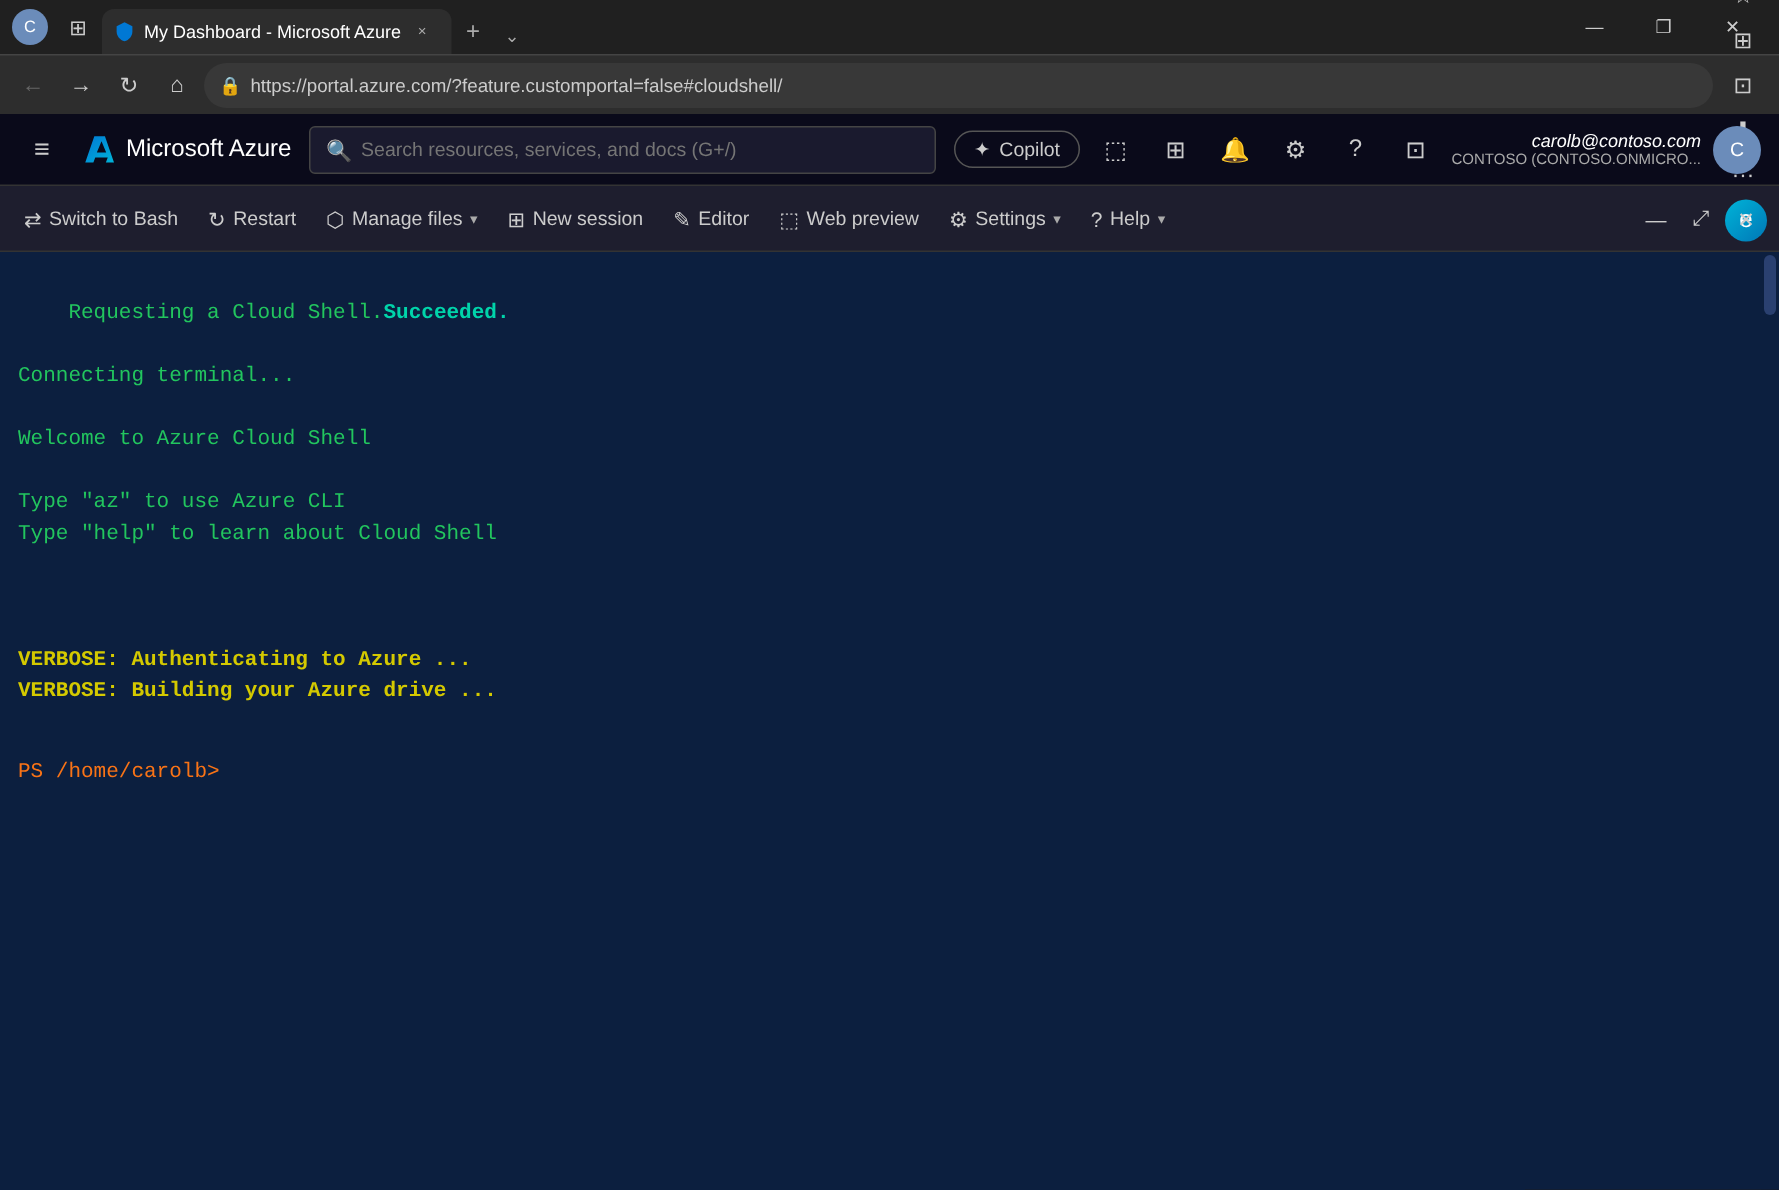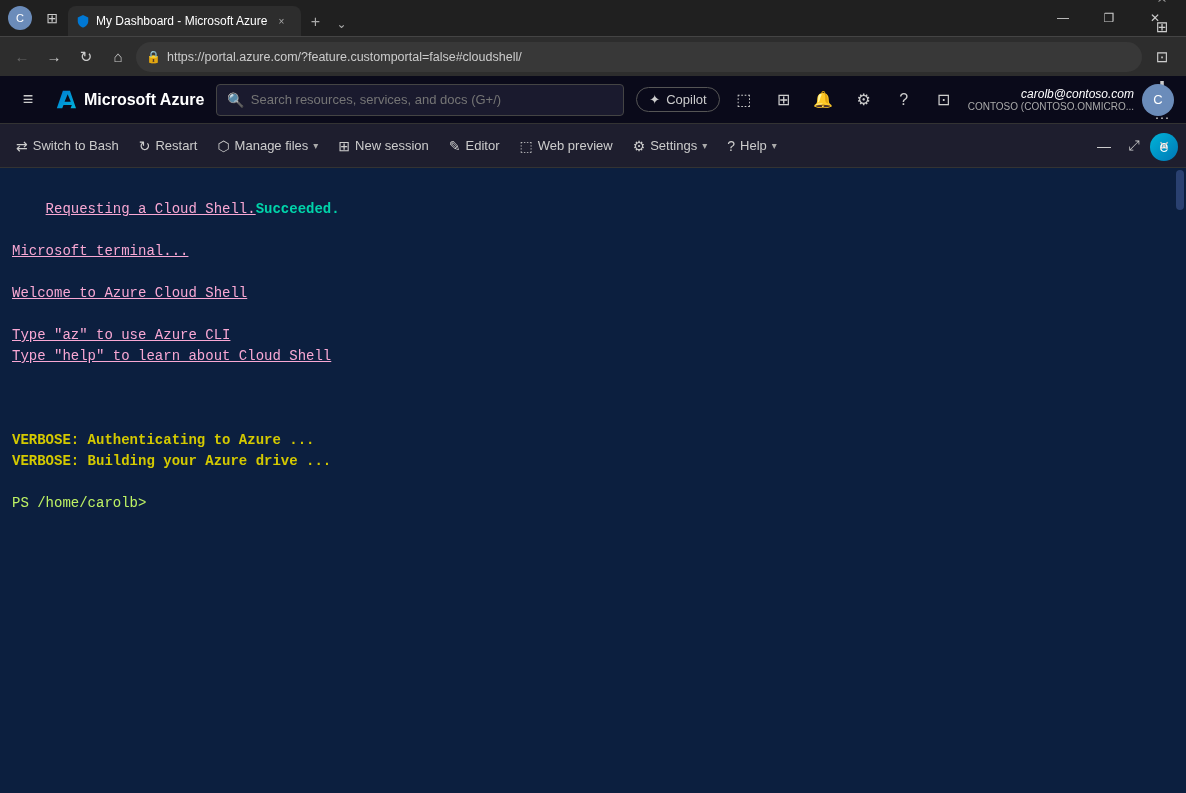--- a/index.html
+++ b/index.html
@@ -102,21 +102,21 @@
       height: 48px; padding: 0 12px; gap: 12px;
       border-bottom: 1px solid #333;
     }
     .hamburger-btn {
       background: none; border: none; color: #ccc; cursor: pointer;
       font-size: 18px; width: 32px; height: 32px;
       display: flex; align-items: center; justify-content: center;
     }
     .azure-logo {
       display: flex; align-items: center; gap: 8px;
-      color: white; font-size: 16px; font-weight: 700;
+      color: white; font-size: 16px; font-weight: 400;
       white-space: nowrap;
     }
     .azure-logo-icon {
       width: 20px; height: 20px;
     }
     .search-bar-container {
       flex: 1; max-width: 500px;
       display: flex; align-items: center;
       background: #1a1a2e; border: 1px solid #444;
       border-radius: 4px; height: 32px; padding: 0 10px; gap: 6px;
@@ -181,23 +181,23 @@
       padding: 10px 12px;
       font-family: 'Consolas', 'Courier New', monospace;
       font-size: 14px;
       color: #d4d4d4;
       overflow-y: auto;
       position: relative;
       height: calc(793px - 36px - 40px - 48px - 44px);
     }
     .term-line { line-height: 1.5; white-space: pre; }
     .term-success { color: #00d4aa; font-weight: bold; margin-top: 19px; }
-    .term-normal { color: #f9a8d4; text-decoration: underline; }
+    .term-normal { color: #22c55e; }
     .term-verbose { color: #d4c900; font-weight: bold; }
-    .term-prompt { color: #bef264; }
+    .term-prompt { color: #f97316; margin-top: 12px; }
     .term-empty { height: 1.5em; }
     .scrollbar-track {
       position: absolute; right: 0; top: 0; bottom: 0; width: 12px;
       background: #0c1f3f;
     }
     .scrollbar-thumb {
       position: absolute; top: 0; right: 0; width: 8px; height: 40px;
       background: #2a4070; border-radius: 4px; margin: 2px;
     }
   </style>
@@ -331,21 +331,21 @@
     <button class="toolbar-icon-btn">—</button>
     <button class="toolbar-icon-btn">⤢</button>
     <button class="toolbar-icon-btn">✕</button>
   </div>
 </div>
 
 <div class="terminal-container">
   <div class="term-line">
     <span class="term-normal">Requesting a Cloud Shell.</span><span class="term-success">Succeeded.</span>
   </div>
-  <div class="term-line term-normal">Microsoft terminal...</div>
+  <div class="term-line term-normal">Connecting terminal...</div>
   <div class="term-empty"></div>
   <div class="term-line term-normal">Welcome to Azure Cloud Shell</div>
   <div class="term-empty"></div>
   <div class="term-line term-normal">Type "az" to use Azure CLI</div>
   <div class="term-line term-normal">Type "help" to learn about Cloud Shell</div>
   <div class="term-empty"></div>
   <div class="term-empty"></div>
   <div class="term-empty"></div>
   <div class="term-line term-verbose">VERBOSE: Authenticating to Azure ...</div>
   <div class="term-line term-verbose">VERBOSE: Building your Azure drive ...</div>

